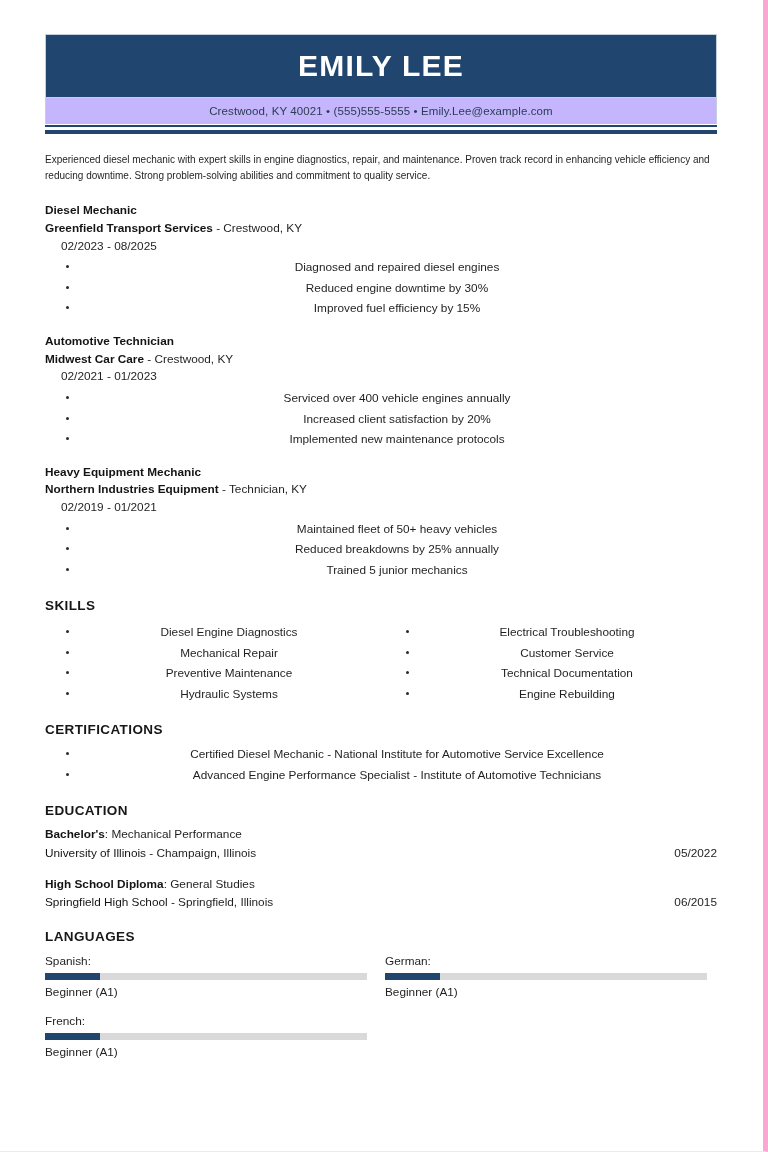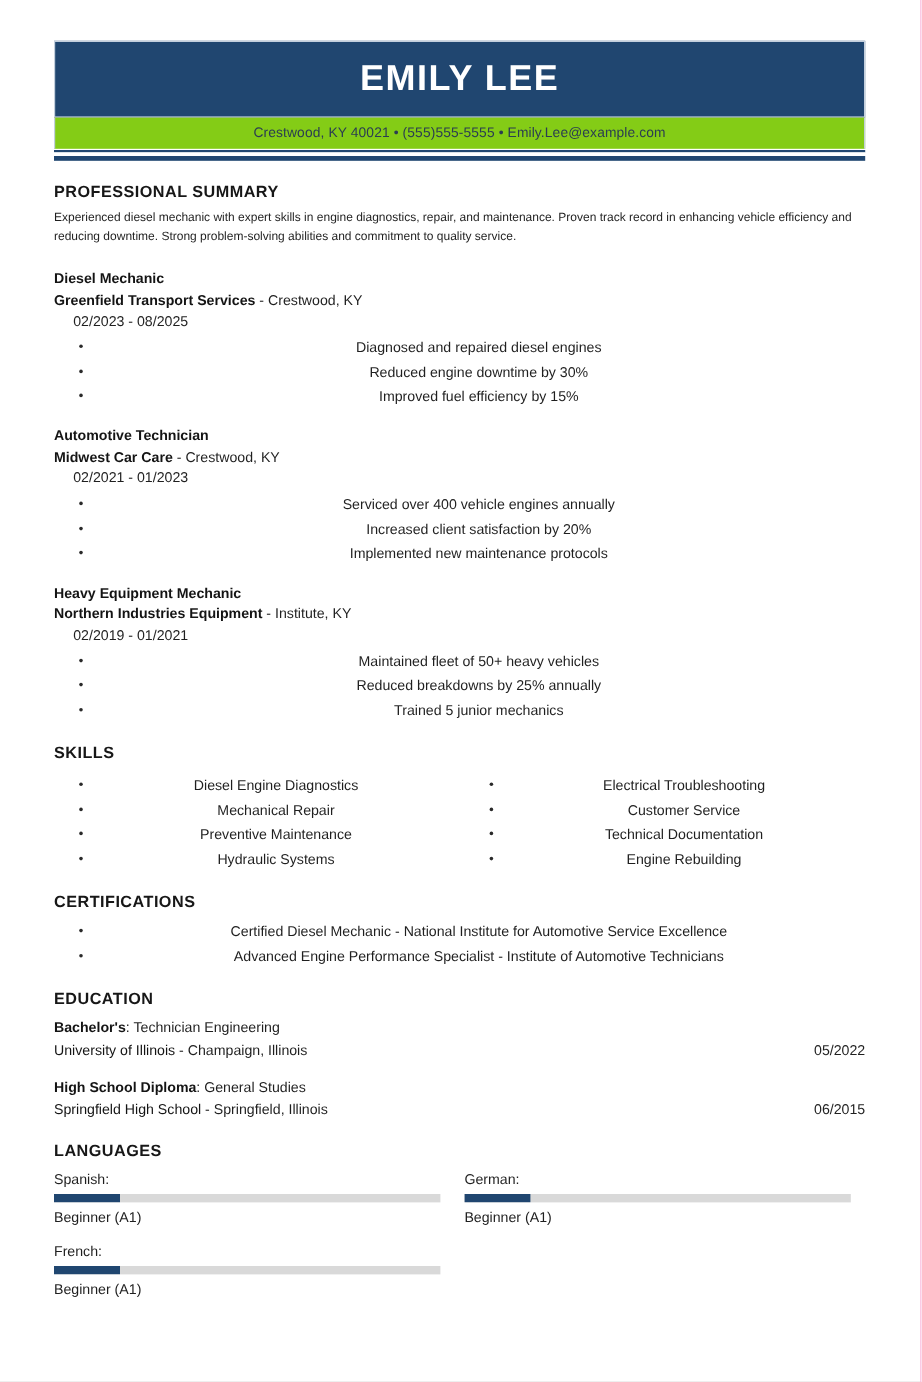--- a/index.html
+++ b/index.html
@@ -15,21 +15,21 @@
     color: #1a1a1a;
     -webkit-font-smoothing: antialiased;
   }
 
   .page {
     position: relative;
     box-sizing: border-box;
     width: 768px;
     height: 1152px;
     background: #ffffff;
-    border-right: 1px solid #f9a8d4;
+    border-right: 5px solid #f9a8d4;
     border-bottom: 1px solid #ebebeb;
     padding: 34px 46px 0 45px;
   }
 
   
   .name-bar {
     background: #204670;
     border: 1px solid #c3cfdd;
     height: 62px;
     display: flex;
@@ -39,21 +39,21 @@
   .name-bar h1 {
     margin: 0;
     color: #ffffff;
     font-size: 30px;
     font-weight: bold;
     letter-spacing: 1.2px;
     line-height: 1;
     font-family: "Liberation Sans", sans-serif;
   }
   .contact-bar {
-    background: #84cc16;
+    background: #c4b5fd;
     border-left: 1px solid #c3cfdd;
     border-right: 1px solid #c3cfdd;
     height: 26px;
     display: flex;
     align-items: center;
     justify-content: center;
   }
   .contact-bar .contact-text {
     font-size: 11.5px;
     color: #2b3d52;
@@ -251,21 +251,20 @@
     </div>
     <div class="contact-bar">
       <span class="contact-text">Crestwood, KY 40021 • (555)555-5555 • Emily.Lee@example.com</span>
     </div>
     <div class="rule-thin"></div>
     <div class="rule-gap"></div>
     <div class="rule-thick"></div>
   </div>
 
   <div class="section">
-    <div class="section-title">PROFESSIONAL SUMMARY</div>
     <p class="summary-text">Experienced diesel mechanic with expert skills in engine diagnostics, repair, and maintenance. Proven track record in enhancing vehicle efficiency and reducing downtime. Strong problem-solving abilities and commitment to quality service.</p>
   </div>
 
   <div class="section">
 
     <div class="job">
       <div class="job-title">Diesel Mechanic</div>
       <div class="job-line">
         <div class="job-org">
           <span class="org-name">Greenfield Transport Services</span><span> - Crestwood, KY</span>
@@ -291,21 +290,21 @@
         <li>Serviced over 400 vehicle engines annually</li>
         <li>Increased client satisfaction by 20%</li>
         <li>Implemented new maintenance protocols</li>
       </ul>
     </div>
 
     <div class="job">
       <div class="job-title">Heavy Equipment Mechanic</div>
       <div class="job-line">
         <div class="job-org">
-          <span class="org-name">Northern Industries Equipment</span><span> - Institute, KY</span>
+          <span class="org-name">Northern Industries Equipment</span><span> - Technician, KY</span>
         </div>
         <div class="job-dates">02/2019 - 01/2021</div>
       </div>
       <ul class="bullets">
         <li>Maintained fleet of 50+ heavy vehicles</li>
         <li>Reduced breakdowns by 25% annually</li>
         <li>Trained 5 junior mechanics</li>
       </ul>
     </div>
   </div>
@@ -338,21 +337,21 @@
       <li>Certified Diesel Mechanic - National Institute for Automotive Service Excellence</li>
       <li>Advanced Engine Performance Specialist - Institute of Automotive Technicians</li>
     </ul>
   </div>
 
   <div class="section">
     <div class="section-title">EDUCATION</div>
 
     <div class="edu">
       <div class="edu-degree">
-        <span class="degree-name">Bachelor's</span><span>: Technician Engineering</span>
+        <span class="degree-name">Bachelor's</span><span>: Mechanical Performance</span>
       </div>
       <div class="edu-line">
         <div class="edu-school">
           <span class="school-name">University of Illinois</span><span> - Champaign, Illinois</span>
         </div>
         <div class="edu-date">05/2022</div>
       </div>
     </div>
 
     <div class="edu">

